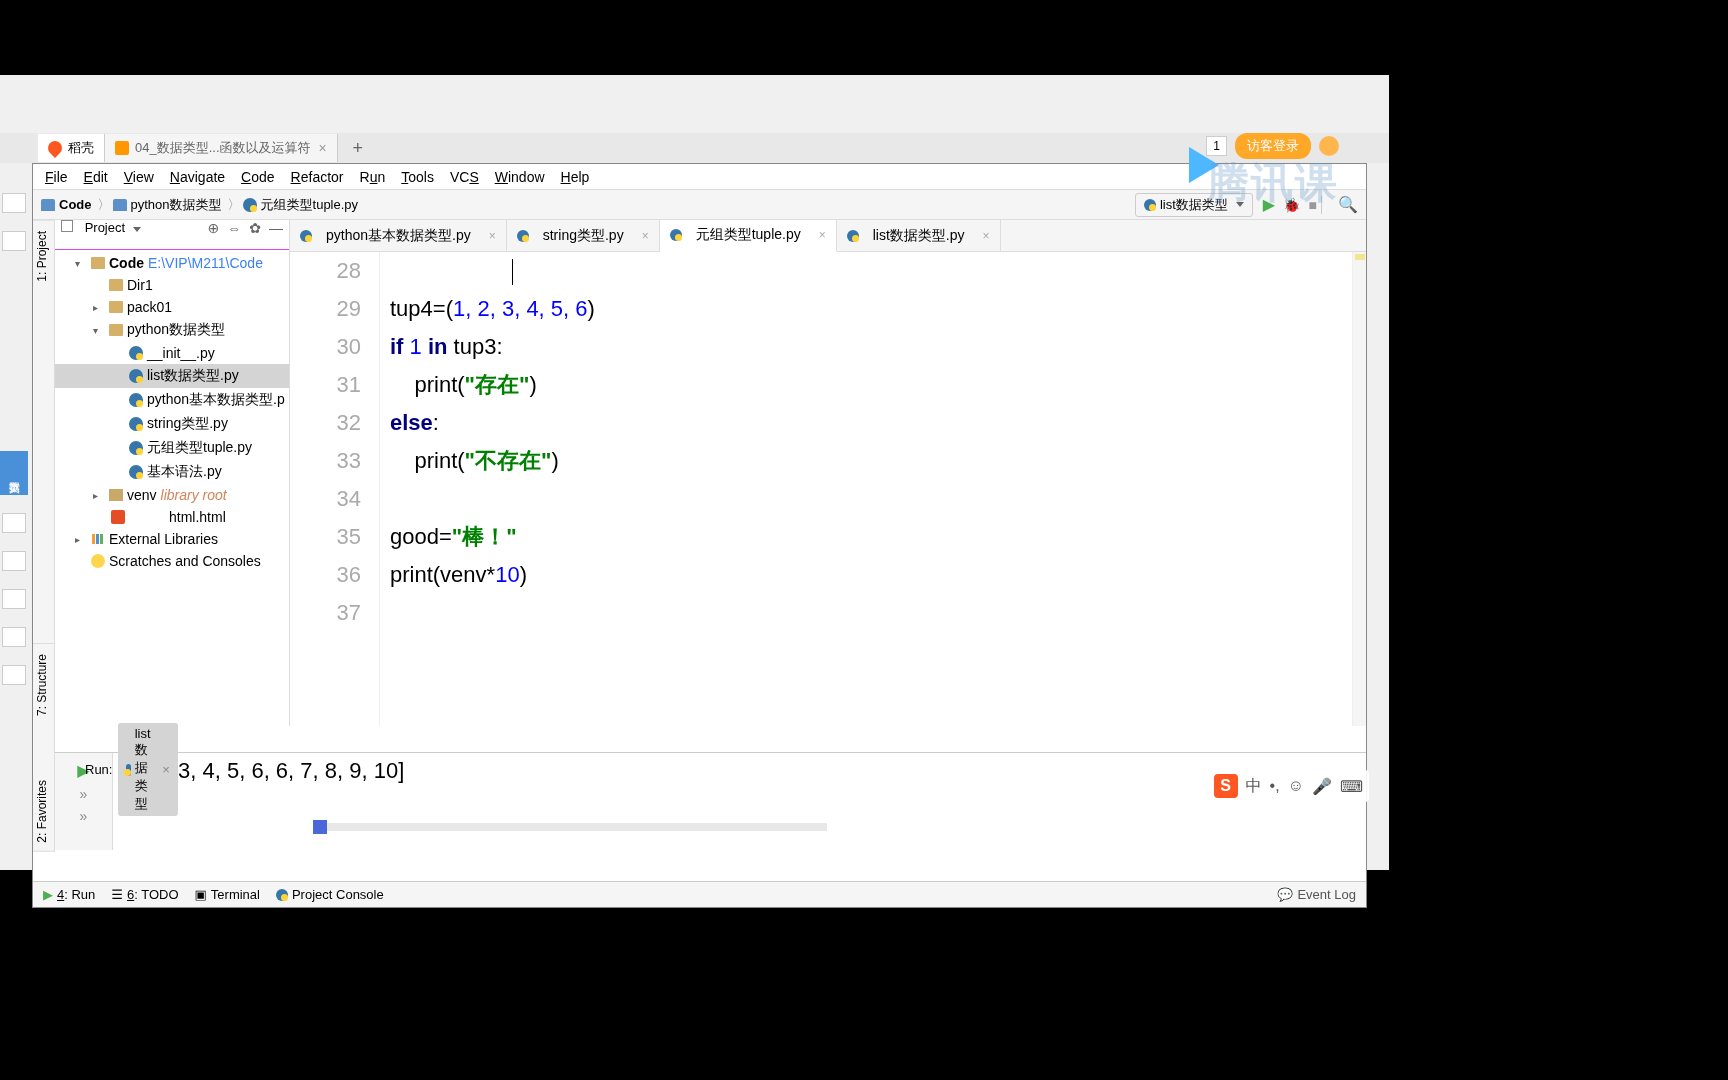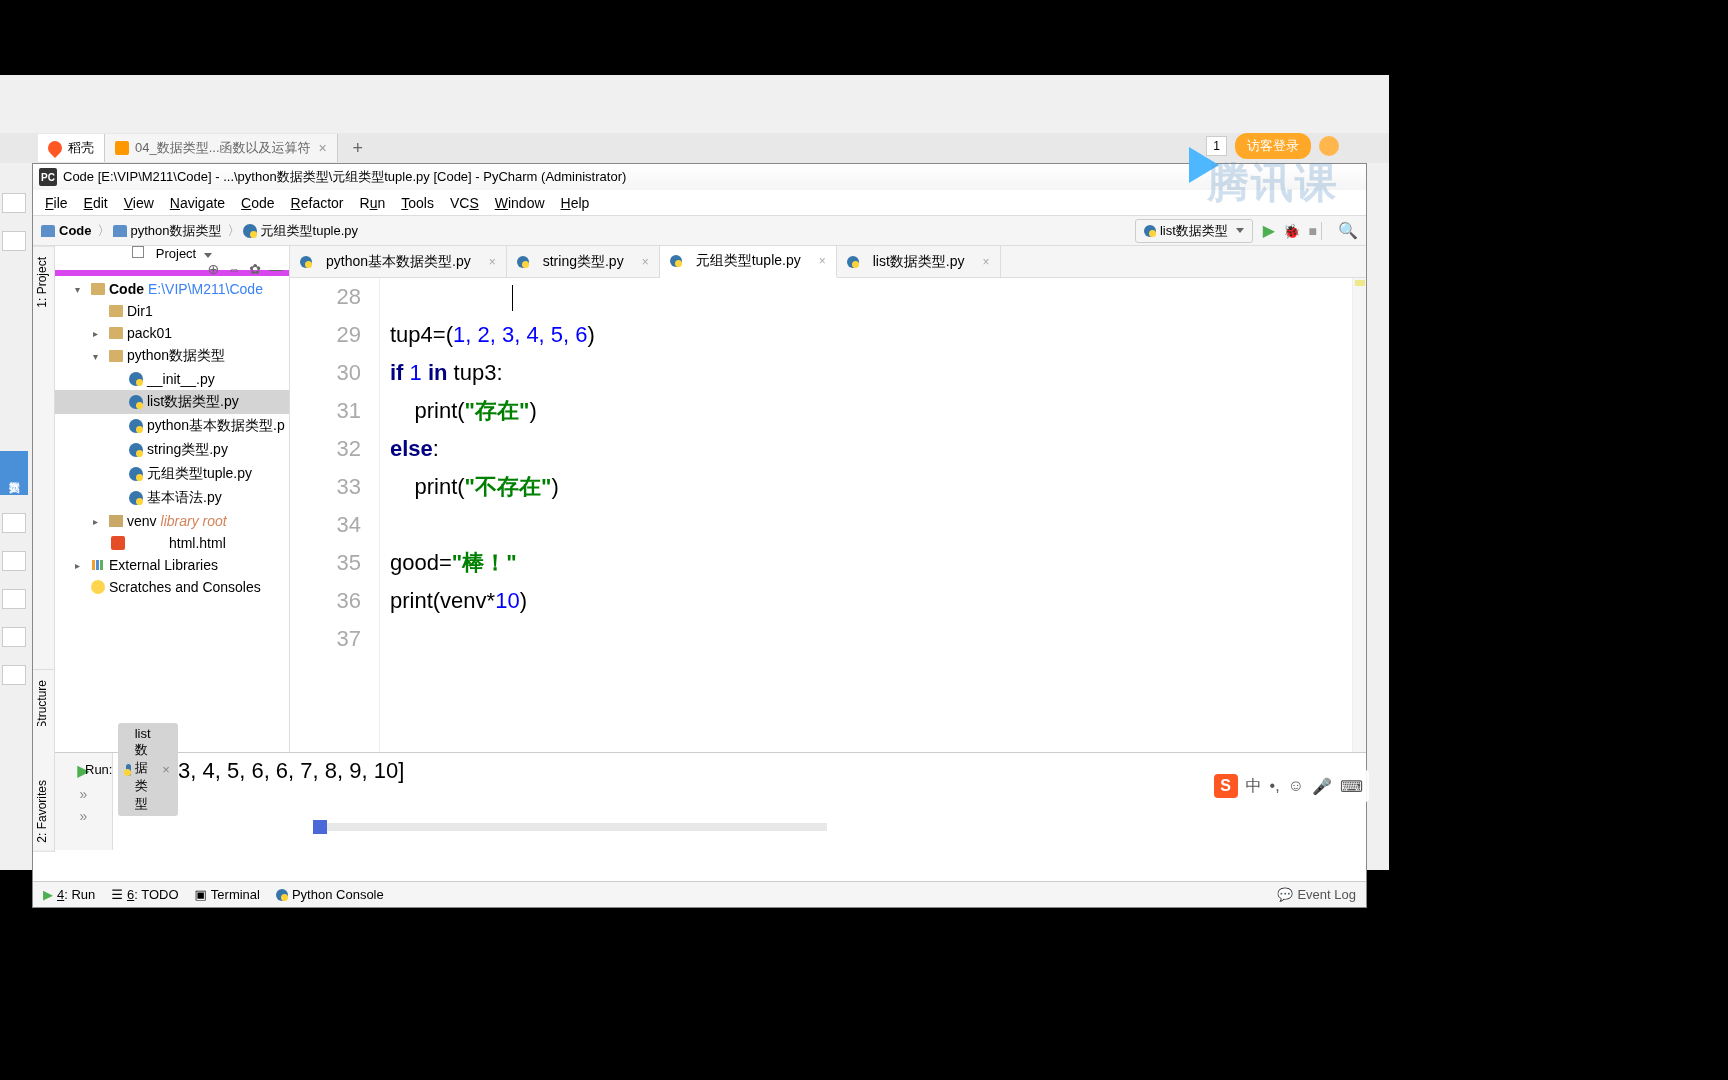--- a/index.html
+++ b/index.html
@@ -40,21 +40,21 @@
 .debug-btn { color: #4caf50; font-size: 14px; margin-left: 8px; }
 .stop-btn { color: #999; font-size: 14px; margin-left: 8px; }
 .search-btn { color: #555; font-size: 16px; margin-left: 12px; }
 
 .pc-body { display: flex; height: 506px; }
 
 .left-gutter { width: 22px; background: #f5f5f5; border-right: 1px solid #ddd; writing-mode: vertical-rl; display: flex; }
 .gutter-tab { padding: 10px 2px; font-size: 12px; border-bottom: 1px solid #ddd; transform: rotate(180deg); text-align: center; }
 
 .project-panel { width: 235px; background: #fff; border-right: 1px solid #ddd; }
-.proj-header { height: 30px; display: flex; align-items: center; padding: 0 6px; border-bottom: 6px solid #d946ef; font-size: 13px; flex-direction: column; }
+.proj-header { height: 30px; display: flex; align-items: flex-start; padding: 0 6px; border-bottom: 1px solid #d946ef; font-size: 13px; }
 .proj-header-title { font-weight: 500; margin-left: 4px; }
 .proj-header-icons { margin-left: auto; display: flex; gap: 8px; color: #666; font-size: 14px; }
 .tree { padding: 2px 0; font-size: 14px; }
 .tree-row { display: flex; align-items: center; padding: 3px 4px; gap: 4px; }
 .tree-row.selected { background: #d4d4d4; }
 .tree-indent-1 { padding-left: 20px; }
 .tree-indent-2 { padding-left: 38px; }
 .tree-indent-3 { padding-left: 56px; gap: 44px; }
 .tree-indent-4 { padding-left: 74px; }
 .tree-arrow { width: 12px; font-size: 10px; color: #666; }
@@ -152,24 +152,20 @@
     <div class="browser-add">+</div>
   </div>
 
   <div class="top-right-badges">
     <span class="badge-num">1</span>
     <span class="orange-pill">访客登录</span>
     <span class="avatar-circle"></span>
   </div>
 
   <div class="pycharm">
-    <div class="pc-title">
-      <span class="pc-icon">PC</span>
-      <span>Code [E:\VIP\M211\Code] - ...\python数据类型\元组类型tuple.py [Code] - PyCharm (Administrator)</span>
-    </div>
 
     <div class="pc-menu">
       <span class="pc-menu-item"><u>F</u><span>ile</span></span>
       <span class="pc-menu-item"><u>E</u>dit</span>
       <span class="pc-menu-item"><u>V</u>iew</span>
       <span class="pc-menu-item"><u>N</u>avigate</span>
       <span class="pc-menu-item"><u>C</u>ode</span>
       <span class="pc-menu-item"><u>R</u>efactor</span>
       <span class="pc-menu-item">R<u>u</u>n</span>
       <span class="pc-menu-item"><u>T</u>ools</span>
@@ -395,21 +391,21 @@
       <span class="bb-item">
         <span>☰</span>
         <span><u>6</u>: TODO</span>
       </span>
       <span class="bb-item">
         <span>▣</span>
         <span>Terminal</span>
       </span>
       <span class="bb-item">
         <span class="tree-pyicon" style="width:12px;height:12px"></span>
-        <span>Python Console</span>
+        <span>Project Console</span>
       </span>
       <span class="bb-spacer"></span>
       <span class="bb-event">
         <span>💬</span>
         <span>Event Log</span>
       </span>
     </div>
   </div>
 
   <div class="play-overlay">

